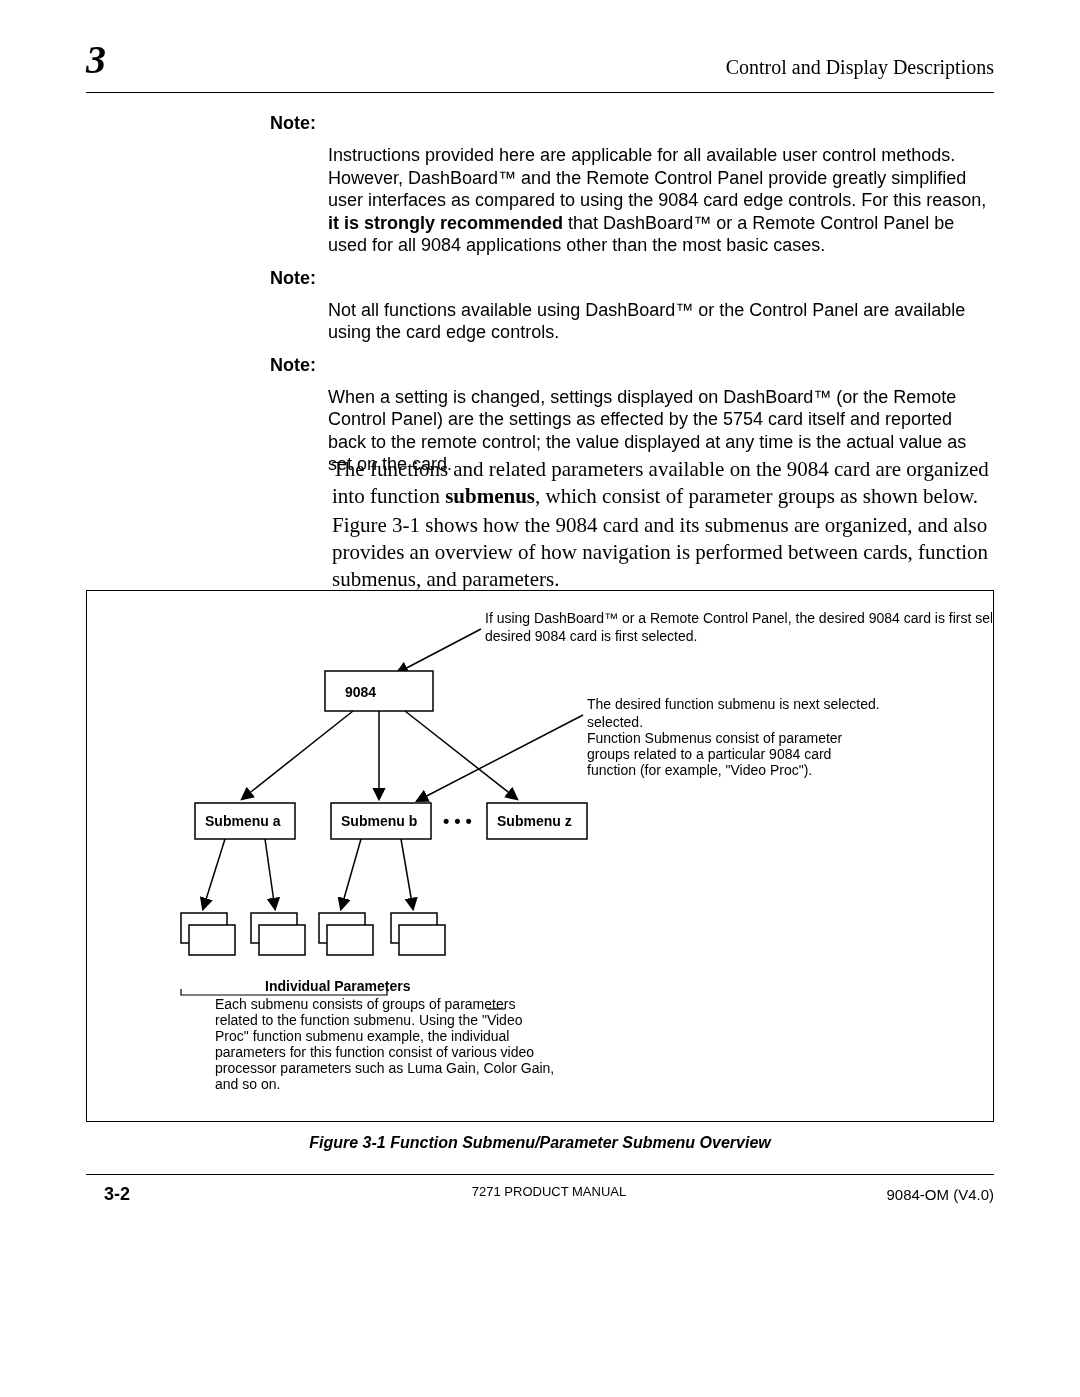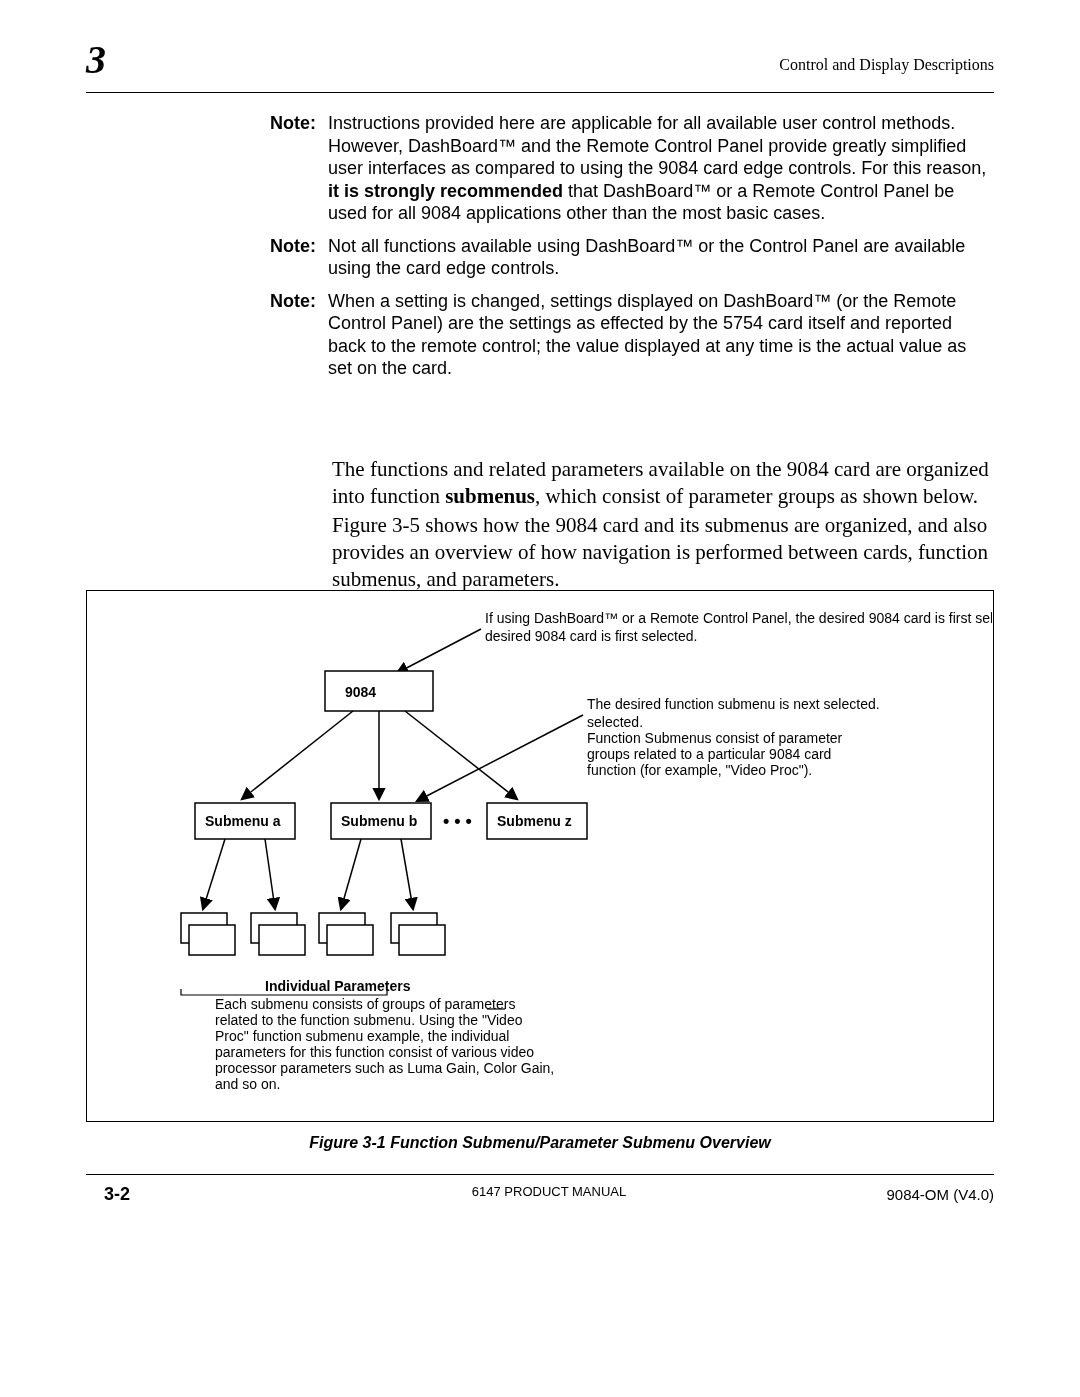--- a/index.html
+++ b/index.html
@@ -23,21 +23,21 @@
     font-family: "Times New Roman", Times, serif;
     font-style: italic;
     font-weight: bold;
     font-size: 40px;
   }
   .headright {
     position: absolute;
     top: 56px;
     right: 86px;
     font-family: "Times New Roman", Times, serif;
-    font-size: 16px;
+    font-size: 20px;
   }
   .rule-top {
     position: absolute;
     top: 92px;
     left: 86px;
     right: 86px;
     border-top: 1px solid #000;
   }
   .notes {
     position: absolute;
@@ -49,21 +49,21 @@
     display: flex;
     margin-bottom: 10px;
     font-size: 18px;
     line-height: 1.25;
   }
   .note-label {
     font-weight: bold;
     width: 58px;
     flex: 0 0 58px;
   }
-  .note-body { flex: 1; }
+  .note-body { flex: 1; margin-top: 32px; }
   .note-body .strong { font-weight: bold; }
   .section-heading {
     position: absolute;
     top: 412px;
     left: 86px;
     font-weight: bold;
     font-size: 22px;
   }
   .para-block {
     position: absolute;
@@ -139,21 +139,21 @@
         <div class="note-body"><span>Not all functions available using DashBoard™ or the Control Panel are available using the card edge controls.</span></div>
       </div>
       <div class="note-row">
         <div class="note-label">Note:</div>
         <div class="note-body"><span>When a setting is changed, settings displayed on DashBoard™ (or the Remote Control Panel) are the settings as effected by the 5754 card itself and reported back to the remote control; the value displayed at any time is the actual value as set on the card.</span></div>
       </div>
     </div>
 
 
   <div class="para-block para1"><span>The functions and related parameters available on the 9084 card are organized into function </span><span class="strong">submenus</span><span>, which consist of parameter groups as shown below.</span></div>
-  <div class="para-block para2">Figure 3-5 shows how the 9084 card and its submenus are organized, and also provides an overview of how navigation is performed between cards, function submenus, and parameters.</div>
+  <div class="para-block para2">Figure 3-1 shows how the 9084 card and its submenus are organized, and also provides an overview of how navigation is performed between cards, function submenus, and parameters.</div>
 
   <div class="figure-box">
     <svg width="905" height="528" viewBox="0 0 905 528">
       <defs>
         <marker id="arrow" viewBox="0 0 12 12" refX="10" refY="6" markerWidth="9" markerHeight="9" orient="auto-start-reverse">
           <path d="M0,0 L12,6 L0,12 Z" fill="#000"></path>
         </marker>
       </defs>
 
       <text class="svgt small" x="398" y="32"><tspan class="bold">If using DashBoard™ or a Remote Control Panel</tspan><tspan>, the desired 9084 card is first selected.</tspan></text>
@@ -216,16 +216,16 @@
       <text class="svgt small" x="128" y="482">processor parameters such as Luma Gain, Color Gain,</text>
       <text class="svgt small" x="128" y="498">and so on.</text>
     </svg>
   </div>
 
   <div class="figure-caption">Figure 3-1 Function Submenu/Parameter Submenu Overview</div>
 
   <div class="rule-bottom"></div>
   <div class="footer">
     <div class="footer-left">3-2</div>
-    <div class="footer-center">6147 PRODUCT MANUAL</div>
+    <div class="footer-center">7271 PRODUCT MANUAL</div>
     <div class="footer-right">9084-OM (V4.0)</div>
   </div>
 </div>
 
 </body></html>

